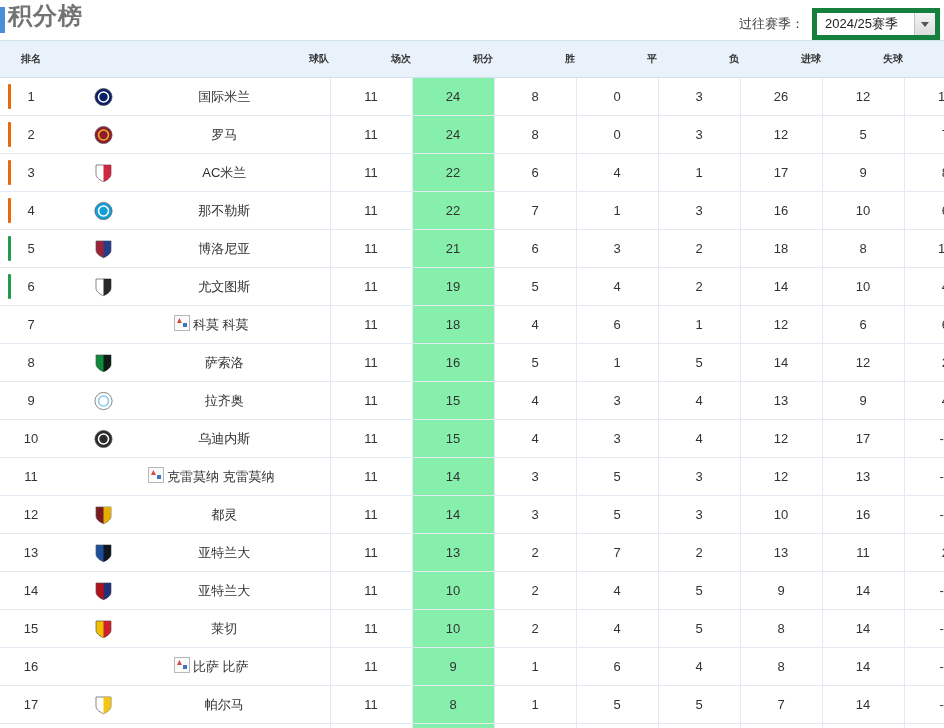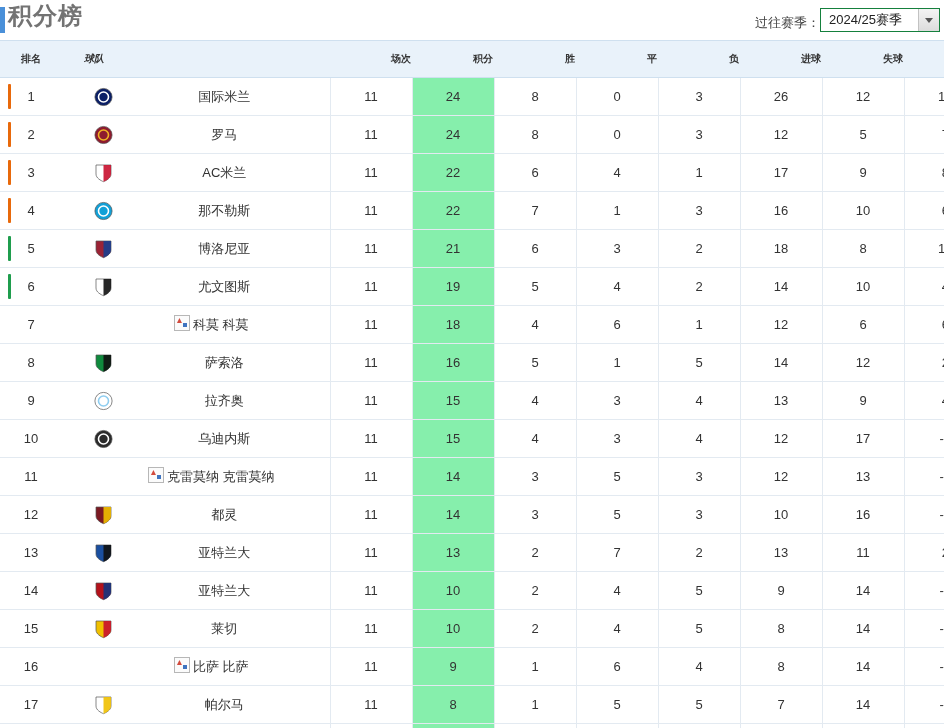--- a/index.html
+++ b/index.html
@@ -41,30 +41,31 @@
     top: 7px;
     width: 5px;
     height: 26px;
     background: #4a90d9;
   }
   .season-wrap {
     position: absolute;
     right: 4px;
     top: 8px;
     display: flex;
-    align-items: flex-end;
+    align-items: center;
+    gap: 8px;
   }
   .season-label {
     font-size: 13px;
     color: #444;
   }
   .season-select {
     display: flex;
     align-items: stretch;
-    border: 1px solid #15803d;
+    border: 5px solid #15803d;
     background: #fff;
     height: 22px;
     min-width: 118px;
   }
   .season-value {
     flex: 1;
     padding: 0 8px;
     display: flex;
     align-items: center;
     font-size: 13px;
@@ -96,21 +97,21 @@
     border: 1px solid #cfe0ef;
     border-left: none;
     border-right: none;
     height: 34px;
     font-size: 10px;
     font-weight: bold;
     color: #333;
     text-align: center;
   }
   table.standings th.col-rank { width: 60px; }
-  table.standings th.col-team { width: 245px; text-align: left; padding-left: 22px; font-style: italic;}
+  table.standings th.col-team { width: 245px; text-align: right; padding-left: 22px;}
   table.standings th.col-num  { width: 80px; text-align: right; }
 
   table.standings td {
     height: 35px;
     border-bottom: 1px solid #e3eaf1;
     text-align: center;
     font-size: 13px;
     color: #333;
   }
   td.rank-cell {

